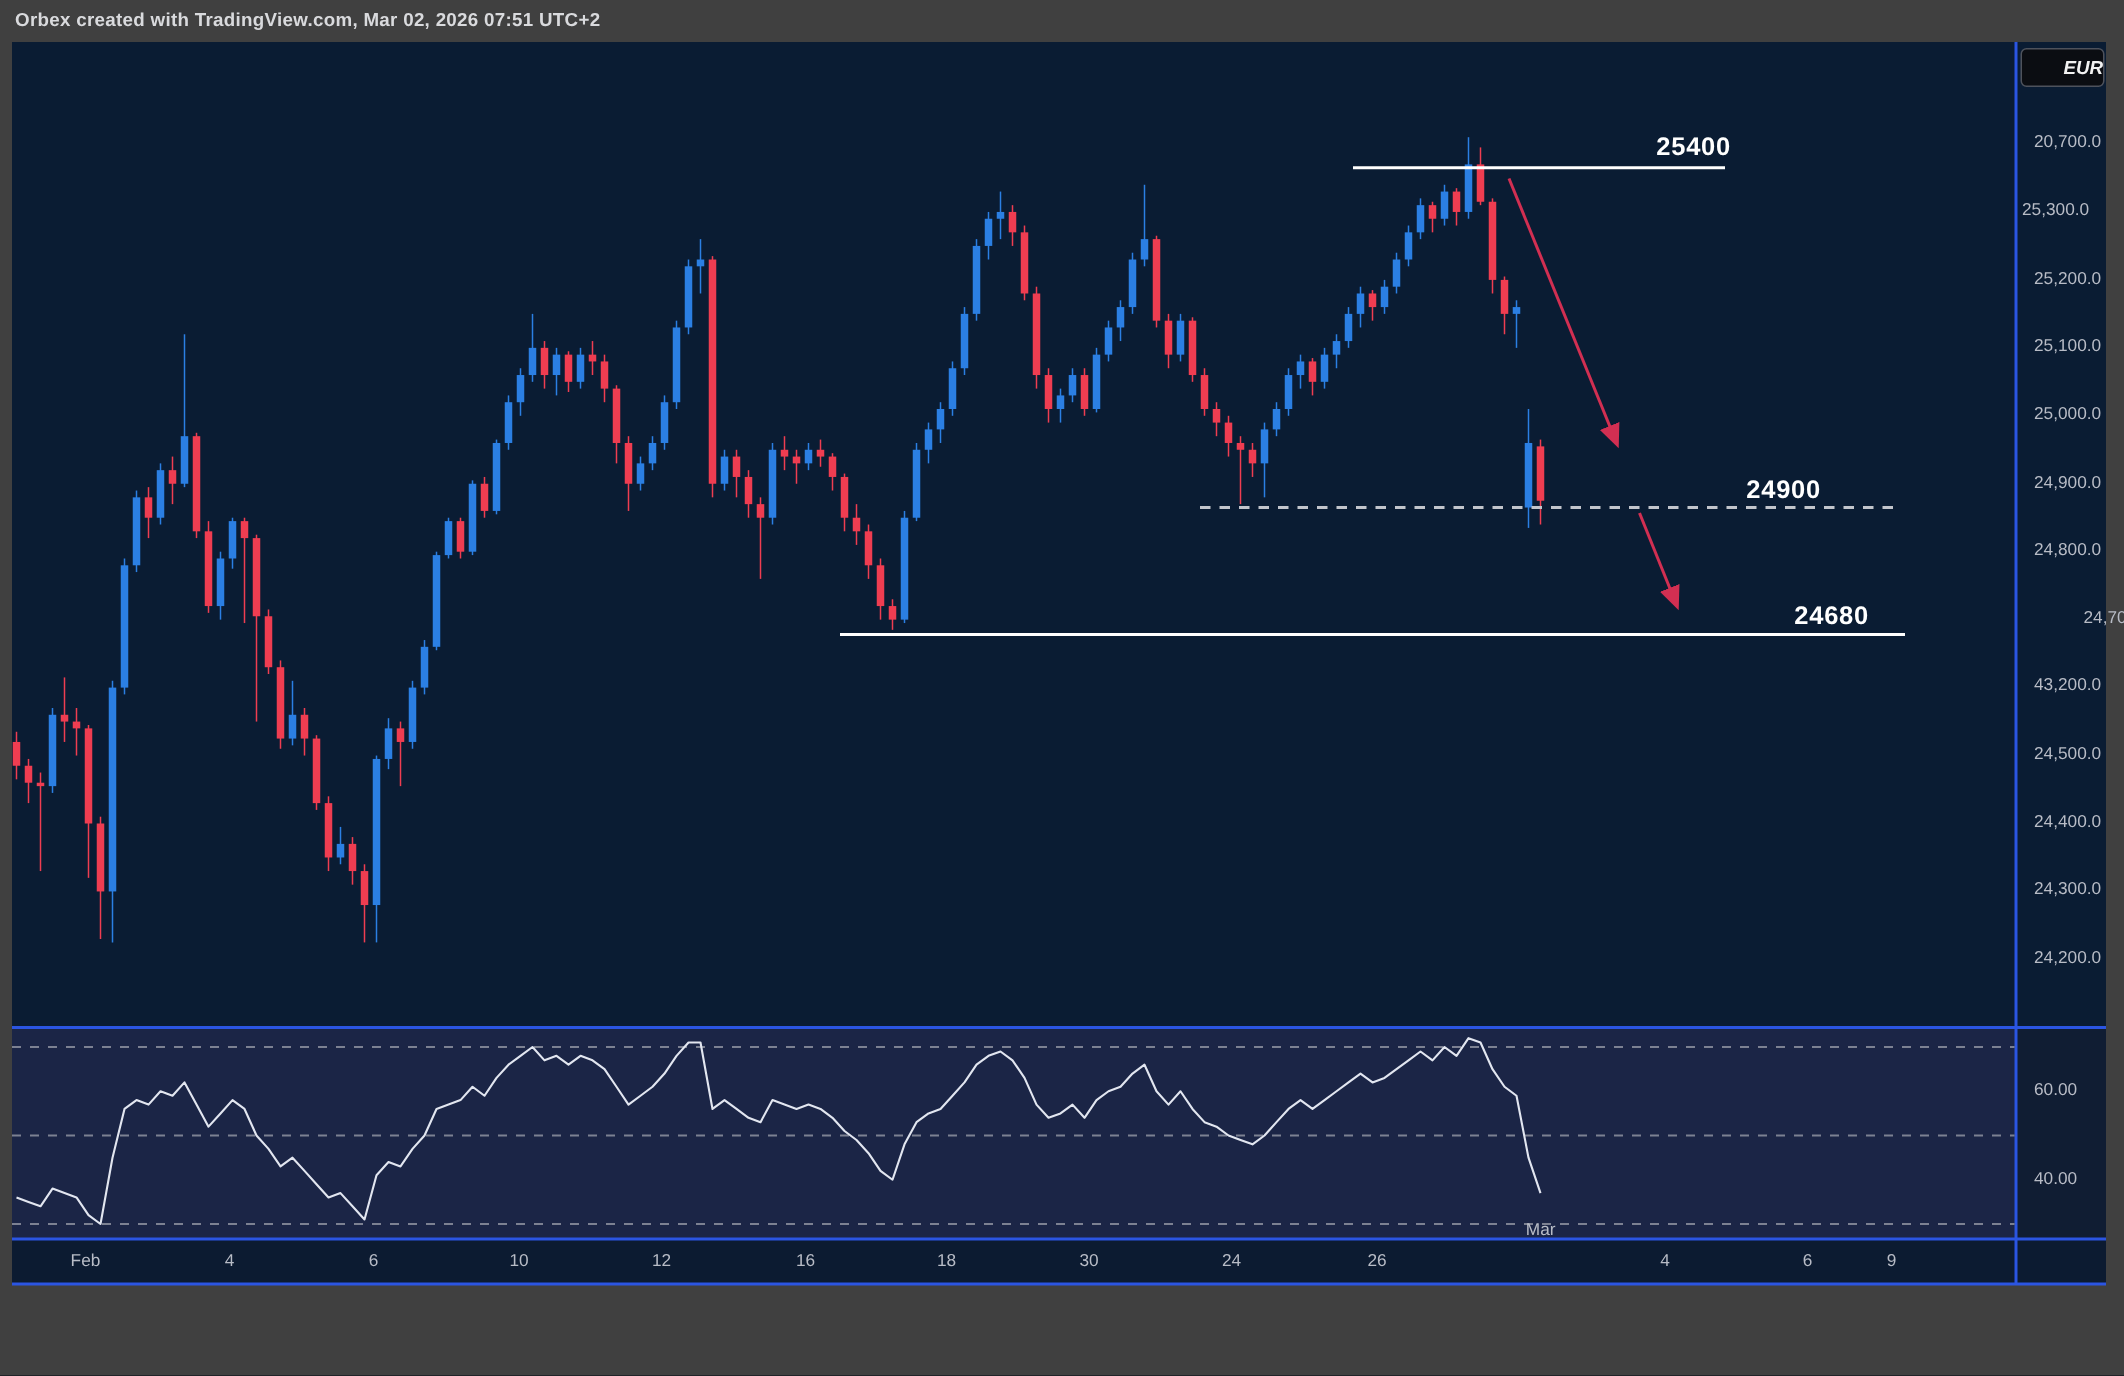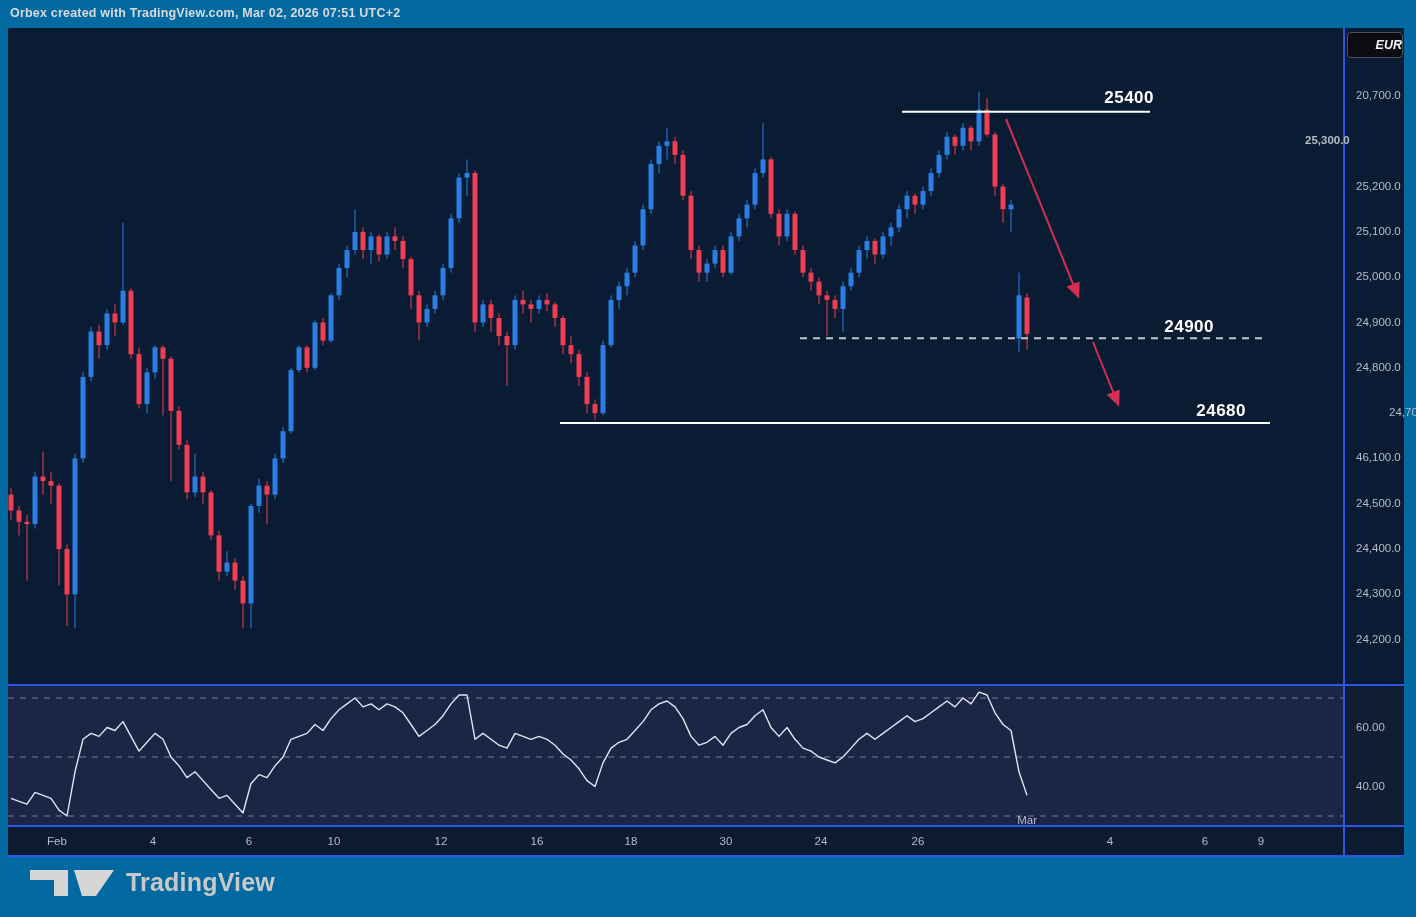--- a/index.html
+++ b/index.html
@@ -1,17 +1,17 @@
 <!DOCTYPE html>
 <html><head>
 <meta charset="utf-8">
 <style>
   html,body{margin:0;padding:0;background:#1b1b1b;width:1416px;height:917px;overflow:hidden;
     font-family:"Liberation Sans", sans-serif;}
-  #stage{position:relative;width:1416px;height:917px;background:#0369a1;}
+  #stage{position:relative;width:1416px;height:917px;background:#404040;}
   
   .pane-price{position:absolute;left:8px;top:28px;width:1396px;height:656px;background:#0a1c33;}
   .pane-rsi{position:absolute;left:8px;top:686px;width:1335px;height:140px;background:#1b2546;}
   .pane-rsi-gutter{position:absolute;left:1343px;top:686px;width:61px;height:140px;background:#101d33;}
   .pane-time{position:absolute;left:8px;top:826px;width:1396px;height:30px;background:#0c1b31;}
   .frame-h{position:absolute;left:8px;width:1396px;height:2px;background:#2b55e2;}
   .frame-v{position:absolute;top:28px;width:2px;height:828px;background:#2b55e2;left:1343px;}
   
   .title-bar{position:absolute;left:10px;top:6px;font-size:12.5px;font-weight:700;color:#d9dadd;letter-spacing:.2px;}
   
@@ -328,59 +328,52 @@
         <line x1="1093" y1="342" x2="1118" y2="404" stroke="#d22f52" stroke-width="2" marker-end="url(#arrowhead)"></line>
       </g>
   </svg>
 
   <div class="title-bar">Orbex created with TradingView.com, Mar 02, 2026 07:51 UTC+2</div>
 
   <div class="sym-badge">EUR</div>
 
   <div id="price-axis">
       <div class="axis-lbl" style="left: 1356px; top: 89px;">20,700.0</div>
-      <div class="axis-lbl" style="left: 1305px; top: 134.3px; font-weight: bold;">25,300.0</div>
+      <div class="axis-lbl" style="left: 1348px; top: 134.3px;">25,300.0</div>
       <div class="axis-lbl" style="left: 1356px; top: 179.6px;">25,200.0</div>
       <div class="axis-lbl" style="left: 1356px; top: 224.9px;">25,100.0</div>
       <div class="axis-lbl" style="left: 1356px; top: 270.2px;">25,000.0</div>
       <div class="axis-lbl" style="left: 1356px; top: 315.5px;">24,900.0</div>
       <div class="axis-lbl" style="left: 1356px; top: 360.8px;">24,800.0</div>
       <div class="axis-lbl" style="left: 1389px; top: 406.1px;">24,700.0</div>
-      <div class="axis-lbl" style="left: 1356px; top: 451.4px;">46,100.0</div>
+      <div class="axis-lbl" style="left: 1356px; top: 451.4px;">43,200.0</div>
       <div class="axis-lbl" style="left: 1356px; top: 496.7px;">24,500.0</div>
       <div class="axis-lbl" style="left: 1356px; top: 542px;">24,400.0</div>
       <div class="axis-lbl" style="left: 1356px; top: 587.3px;">24,300.0</div>
       <div class="axis-lbl" style="left: 1356px; top: 632.6px;">24,200.0</div>
     </div>
   <div id="rsi-axis">
       <div class="axis-lbl" style="left: 1356px; top: 720.5px;">60.00</div>
       <div class="axis-lbl" style="left: 1356px; top: 779.5px;">40.00</div>
     </div>
   <div id="time-axis">
       <div class="time-lbl" style="left: 35px; top: 835px;">Feb</div>
       <div class="time-lbl" style="left: 131px; top: 835px;">4</div>
       <div class="time-lbl" style="left: 227px; top: 835px;">6</div>
-      <div class="time-lbl" style="left: 312px; top: 835px;">10</div>
+      <div class="time-lbl" style="left: 324px; top: 835px;">10</div>
       <div class="time-lbl" style="left: 419px; top: 835px;">12</div>
       <div class="time-lbl" style="left: 515px; top: 835px;">16</div>
       <div class="time-lbl" style="left: 609px; top: 835px;">18</div>
       <div class="time-lbl" style="left: 704px; top: 835px;">30</div>
       <div class="time-lbl" style="left: 799px; top: 835px;">24</div>
       <div class="time-lbl" style="left: 896px; top: 835px;">26</div>
       <div class="time-lbl" style="left: 993px; top: 814px; text-align: right;">Mar</div>
       <div class="time-lbl" style="left: 1088px; top: 835px;">4</div>
       <div class="time-lbl" style="left: 1183px; top: 835px;">6</div>
       <div class="time-lbl" style="left: 1239px; top: 835px;">9</div>
     </div>
 
   <div class="anno-lbl" id="lbl-res">25400</div>
   <div class="anno-lbl" id="lbl-mid">24900</div>
   <div class="anno-lbl" id="lbl-low">24680</div>
 
-  <div class="watermark">
-    <svg width="84" height="28" viewBox="0 0 84 28">
-      <polygon points="0,1 38,1 38,27 24,27 24,11 0,11" fill="#d6d6d6"></polygon>
-      <polygon points="44,1 84,1 66,27 52,27" fill="#d6d6d6"></polygon>
-    </svg>
-    <span class="wm-text">TradingView</span>
-  </div>
 
 </div>
 
 </body></html>

